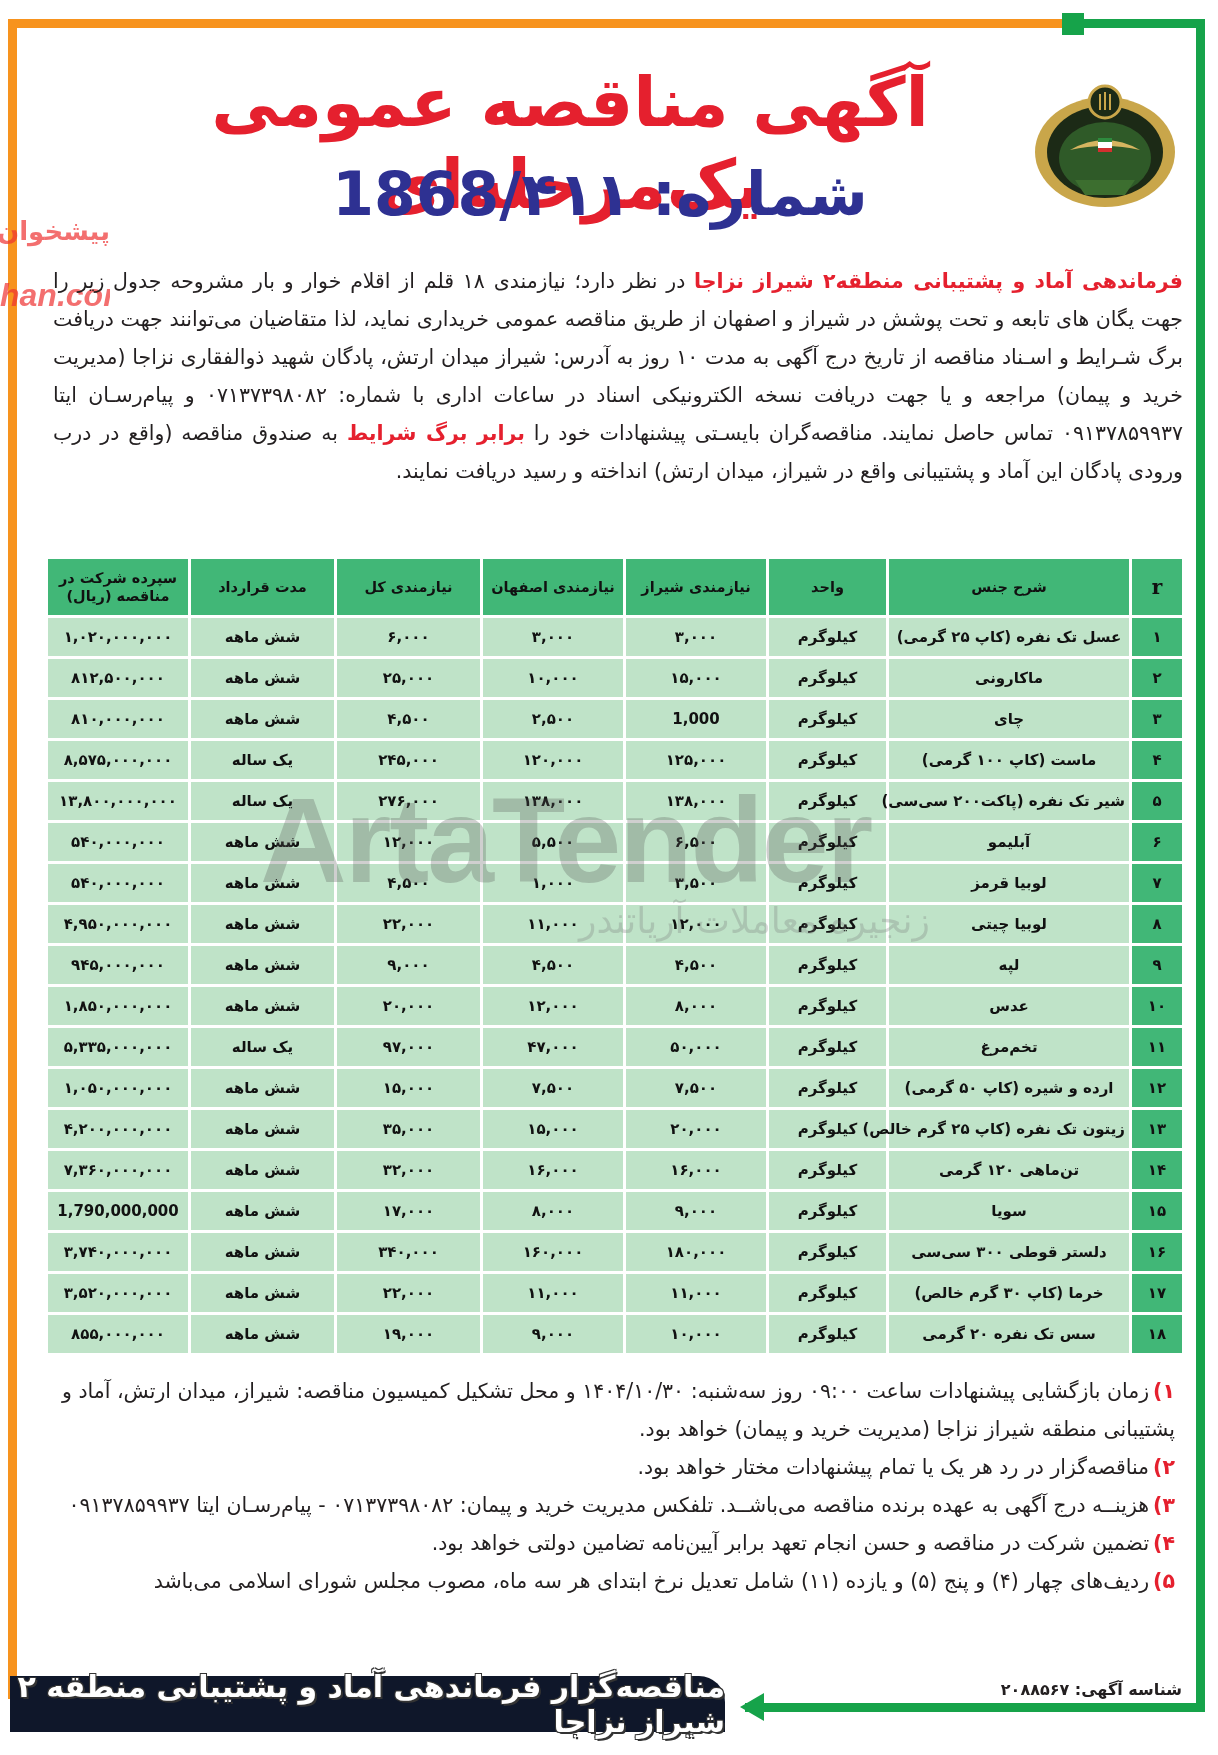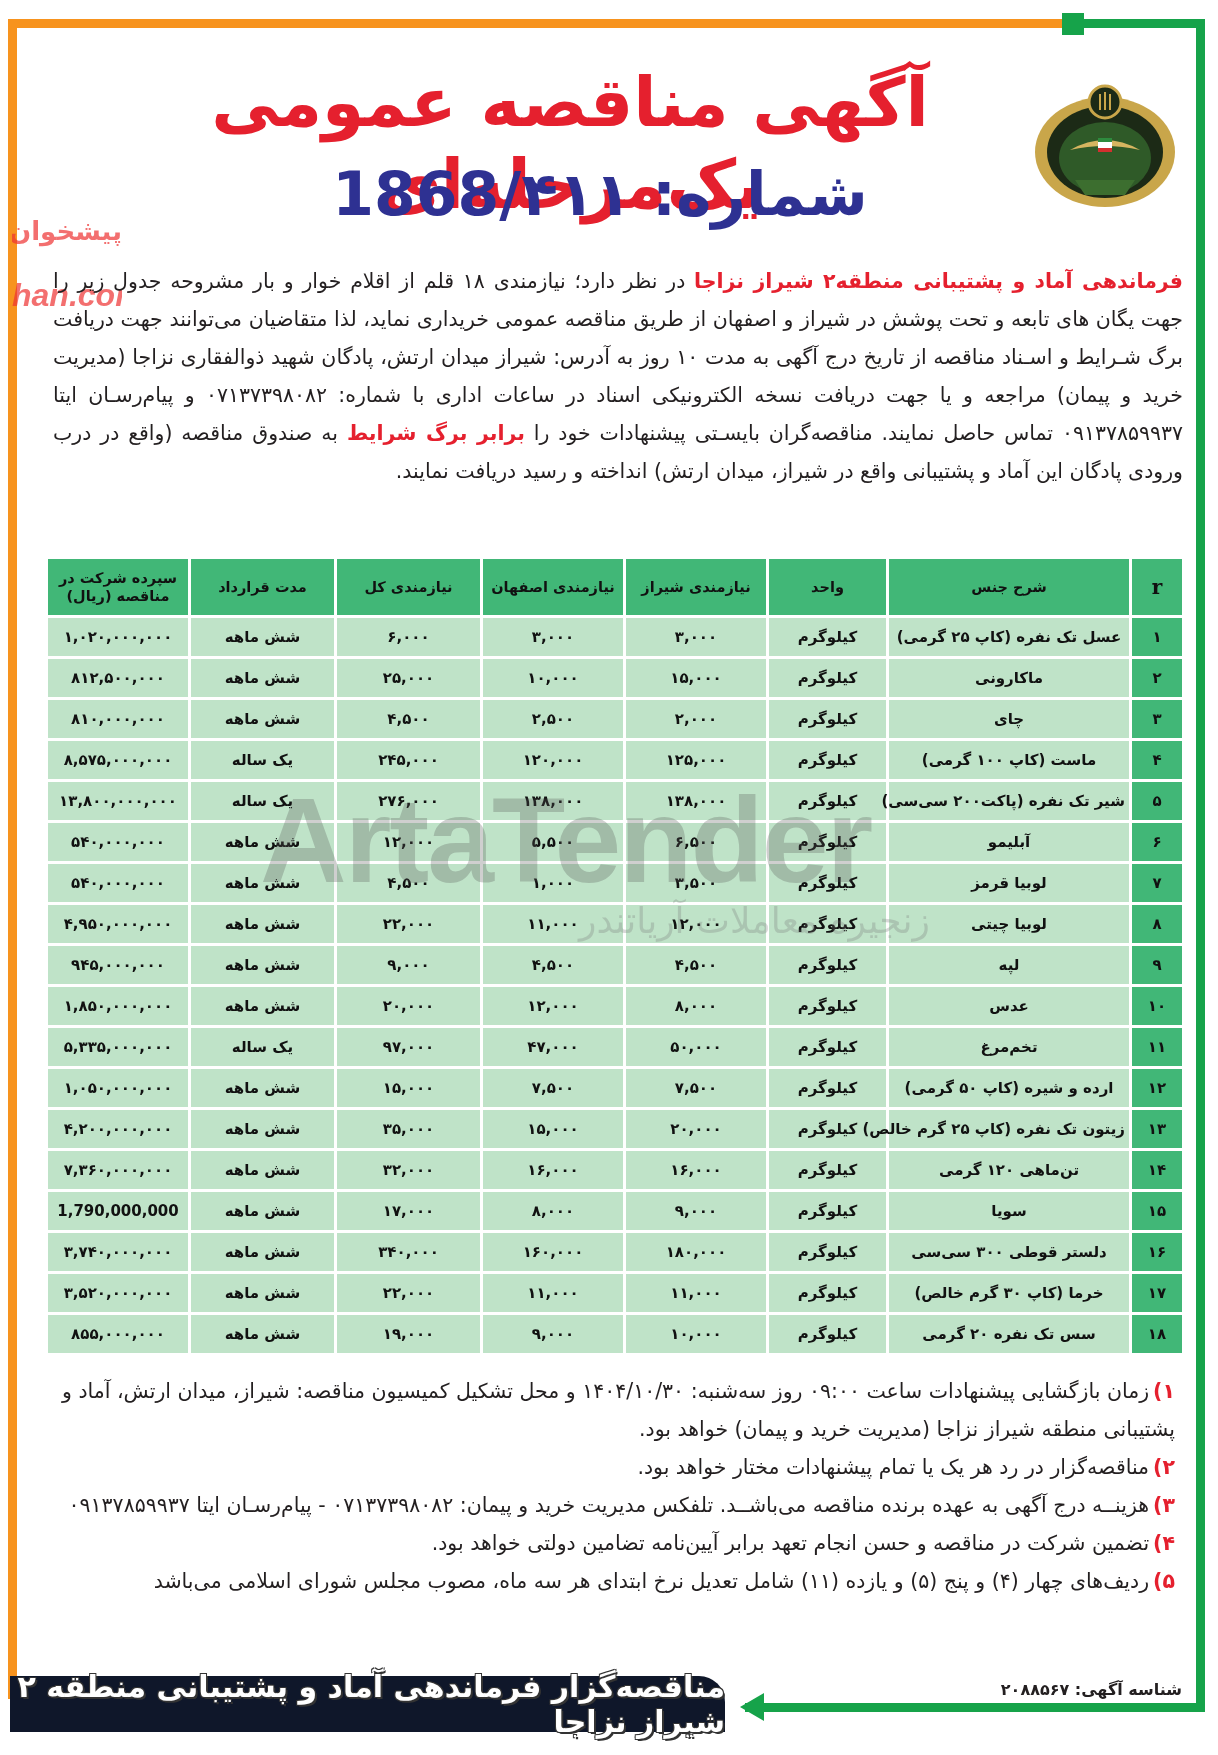--- a/index.html
+++ b/index.html
@@ -18,21 +18,21 @@
 
   
   .emblem { position: absolute; left: 1030px; top: 80px; width: 150px; height: 130px; }
   .title { position: absolute; left: 120px; top: 62px; width: 900px; text-align: center;
            font-family: "DejaVu Sans", sans-serif; font-weight: bold; font-size: 68px; color: #e5202e;
            letter-spacing: -1px; line-height: 1.2; }
   .number-line { position: absolute; left: 200px; top: 158px; width: 800px; text-align: center;
            font-weight: bold; font-size: 60px; color: #2e3192; line-height: 1.2; }
 
   
-  .wm-side { position: absolute; left: 12px; top: 215px; width: 110px; height: 140px; color: #e33; opacity: 0.7;
+  .wm-side { position: absolute; left: 0; top: 215px; width: 110px; height: 140px; color: #e33; opacity: 0.7;
              font-weight: bold; font-size: 26px; line-height: 1.3; overflow: hidden; }
   .wm-side .w2 { font-family: "Liberation Sans", sans-serif; font-style: italic; font-size: 32px; direction: ltr; text-align: left; margin-top: 26px; }
 
   
   .intro { position: absolute; left: 45px; top: 262px; width: 1130px; font-size: 20.5px; line-height: 38px;
            text-align: justify; text-align-last: right; margin-left: 8px; }
   .intro .red { color: #e5202e; font-weight: bold; }
 
   
   .tbl { position: absolute; left: 45px; top: 556px; width: 1130px; border-collapse: separate; border-spacing: 3px; table-layout: fixed; }
@@ -137,21 +137,21 @@
         <td>۱۵,۰۰۰</td>
         <td>۱۰,۰۰۰</td>
         <td>۲۵,۰۰۰</td>
         <td>شش ماهه</td>
         <td>۸۱۲,۵۰۰,۰۰۰</td>
       </tr>
       <tr>
         <td class="idx">۳</td>
         <td>چای</td>
         <td>کیلوگرم</td>
-        <td>۲,۰۰۰</td>
+        <td>1,000</td>
         <td>۲,۵۰۰</td>
         <td>۴,۵۰۰</td>
         <td>شش ماهه</td>
         <td>۸۱۰,۰۰۰,۰۰۰</td>
       </tr>
       <tr>
         <td class="idx">۴</td>
         <td>ماست (کاپ ۱۰۰ گرمی)</td>
         <td>کیلوگرم</td>
         <td>۱۲۵,۰۰۰</td>

